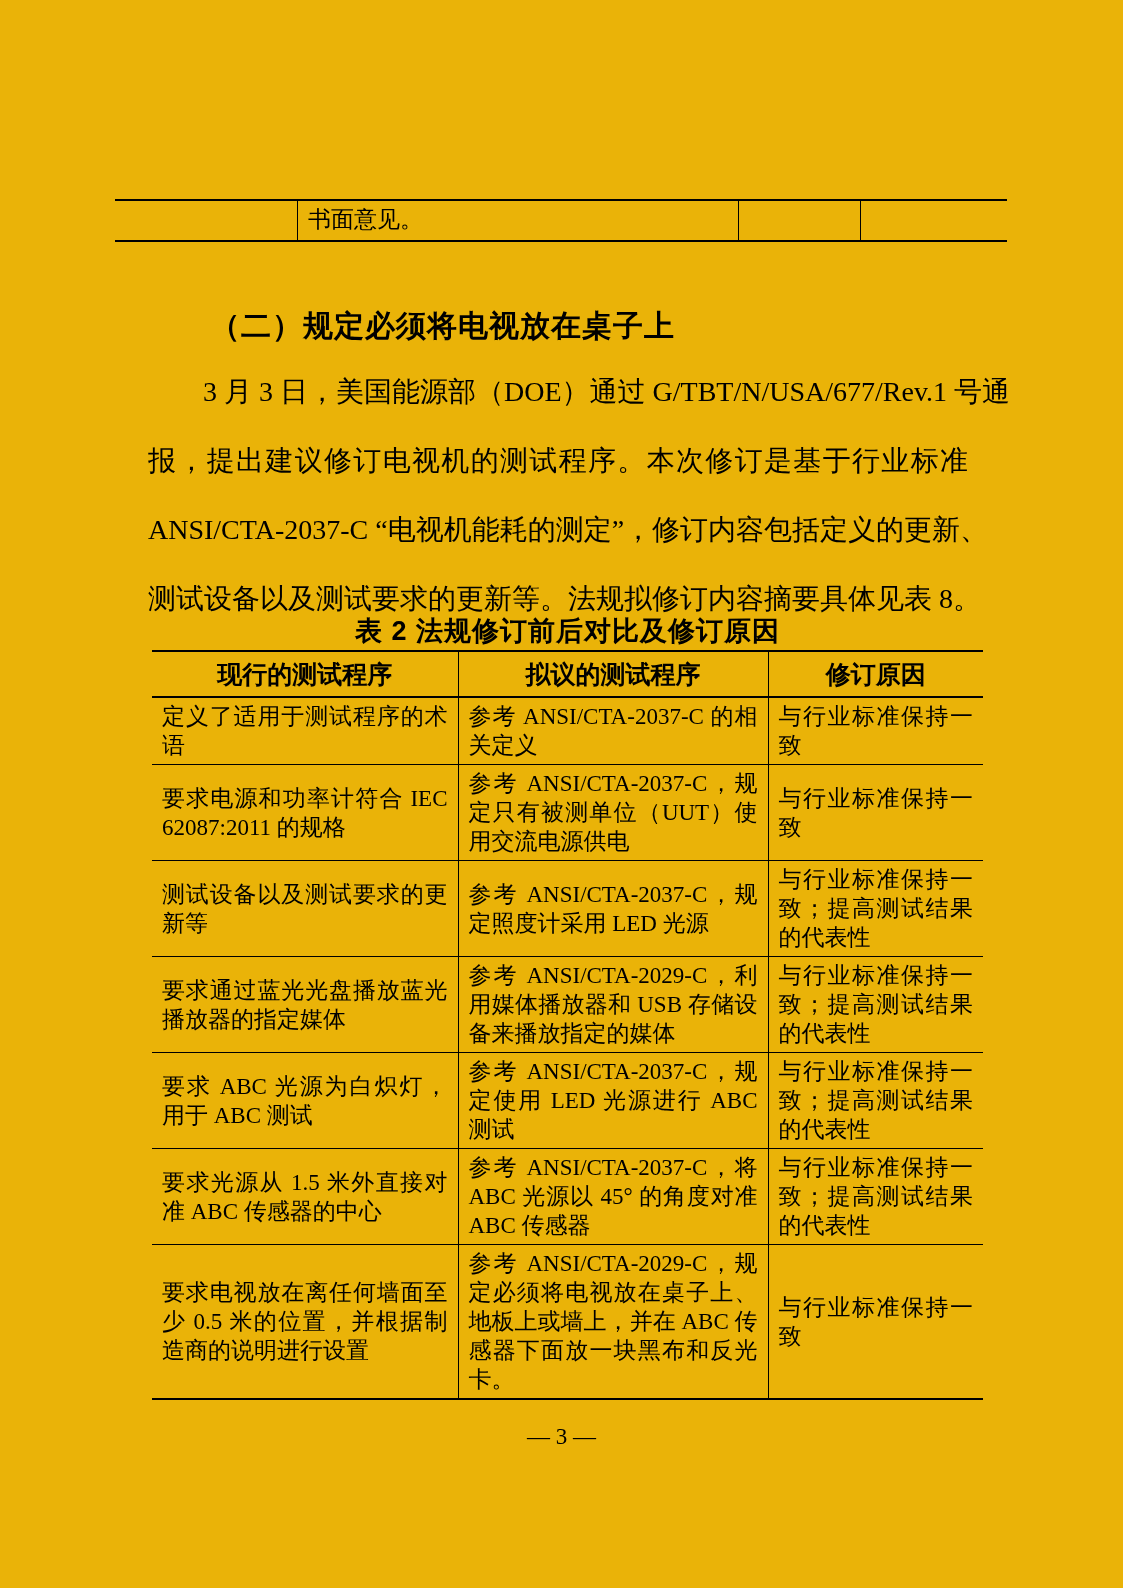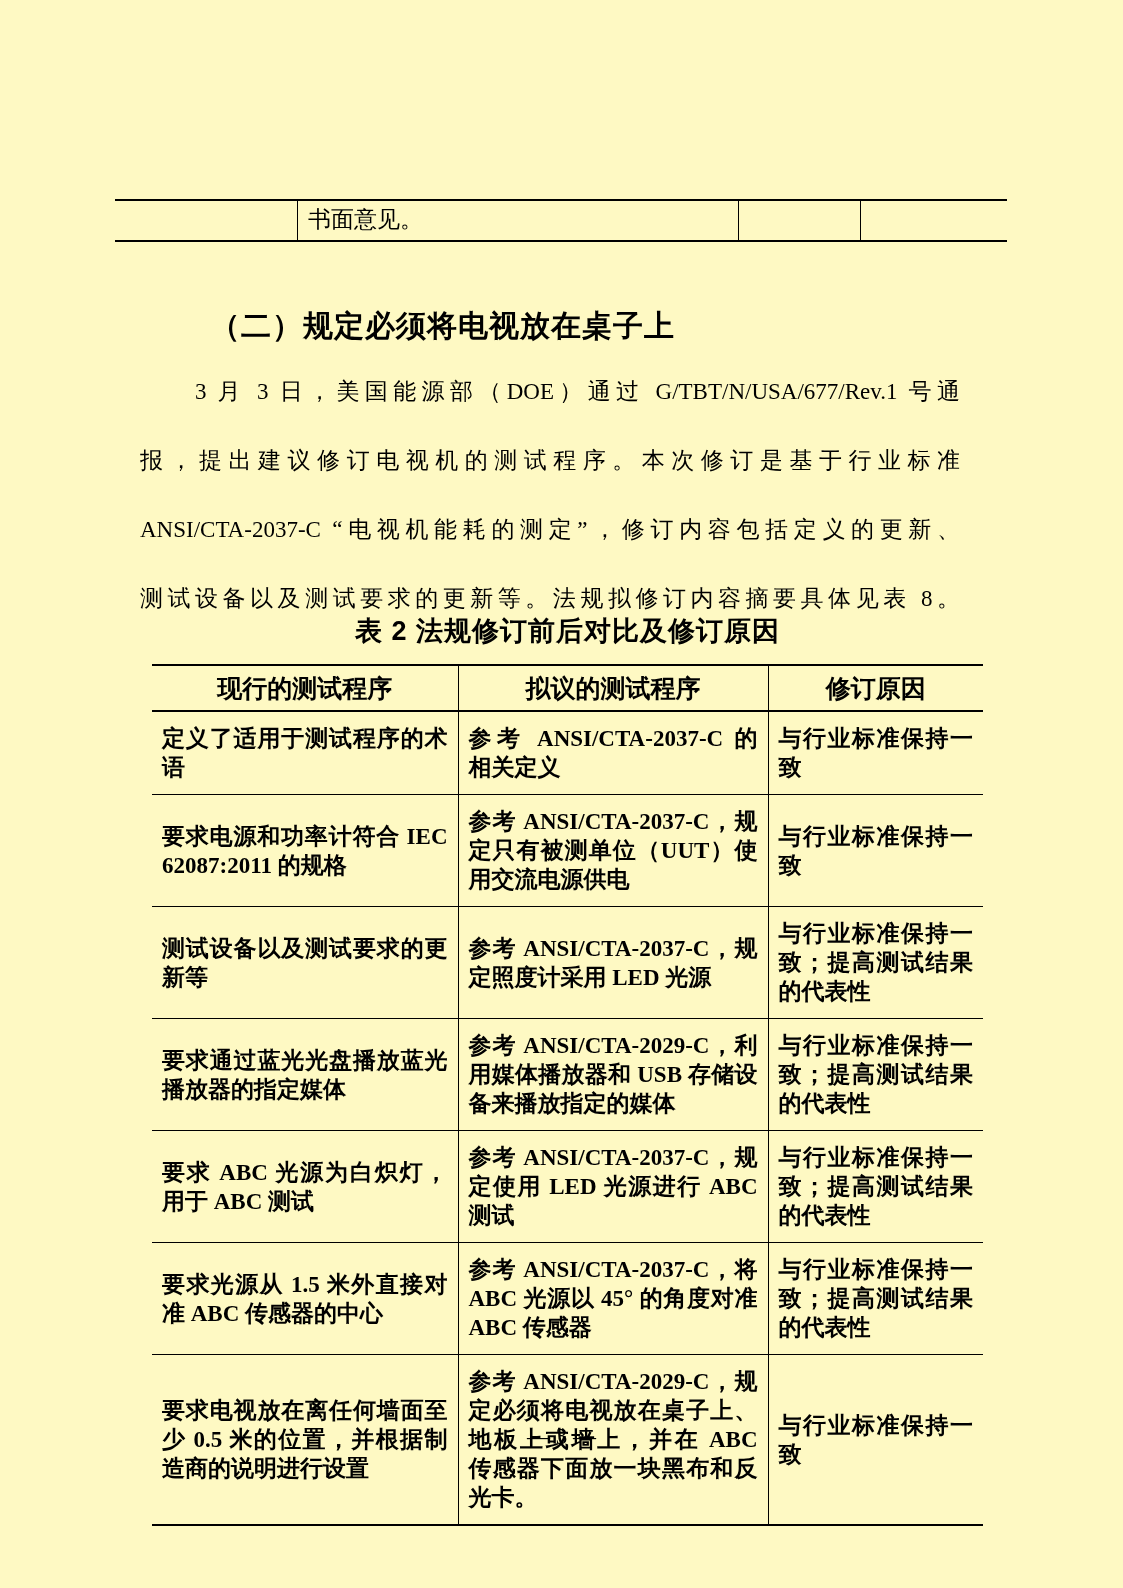--- a/index.html
+++ b/index.html
@@ -1,21 +1,21 @@
 <!DOCTYPE html>
 <html lang="zh"><head>
 <meta charset="utf-8">
 <style>
   html,body { margin:0; padding:0; background:#e8e8e8; }
   .page {
     position: relative;
     width: 1123px;
     height: 1588px;
     margin: 0 auto;
-    background: #fef9c3;
+    background: #eab308;
     color: #000000;
     font-family: "Liberation Serif", "DejaVu Serif", serif;
     overflow: hidden;
   }
 
   
   .cont-table {
     position: absolute;
     left: 115px; top: 199px;
     width: 892px; height: 39px;
@@ -37,23 +37,23 @@
     font-family: "Liberation Sans", "DejaVu Sans", sans-serif;
     font-weight: bold;
     font-size: 30px;
     letter-spacing: 1px;
     white-space: nowrap;
   }
 
   
   .paragraph {
     position: absolute;
-    left: 140px; top: 357px;
+    left: 148px; top: 357px;
     width: 820px;
-    font-size: 23px;
+    font-size: 28px;
   }
   .para-line {
     height: 69px;
     line-height: 69px;
     text-align: justify;
     text-align-last: justify;
     white-space: nowrap;
   }
   .para-line.first { padding-left: 55px; width: 765px; }
 
@@ -65,21 +65,21 @@
     text-align: center;
     font-family: "Liberation Sans", "DejaVu Sans", sans-serif;
     font-weight: bold;
     font-size: 27px;
     letter-spacing: 1px;
   }
 
   
   .main-table-wrap {
     position: absolute;
-    left: 152px; top: 664px;
+    left: 152px; top: 650px;
     width: 831px;
   }
   table.main {
     border-collapse: collapse;
     table-layout: fixed;
     width: 831px;
     border-top: 2.5px solid #000;
     border-bottom: 2.5px solid #000;
   }
   table.main col.c1 { width: 306px; }
@@ -91,25 +91,24 @@
     font-size: 25px;
     height: 44px;
     text-align: center;
     vertical-align: middle;
     border-bottom: 2px solid #000;
     padding: 0;
   }
   table.main td {
     font-size: 23px;
     line-height: 29px;
-    padding: 12px 10px;
+    padding: 4px 10px;
     vertical-align: middle;
     text-align: justify;
     box-sizing: border-box;
-    font-weight: bold;
   }
   table.main th + th,
   table.main td + td { border-left: 1.5px solid #000; }
   table.main tbody tr + tr td { border-top: 1.5px solid #000; }
 
   
   .footer {
     position: absolute;
     left: 0; top: 1424px;
     width: 1123px;

